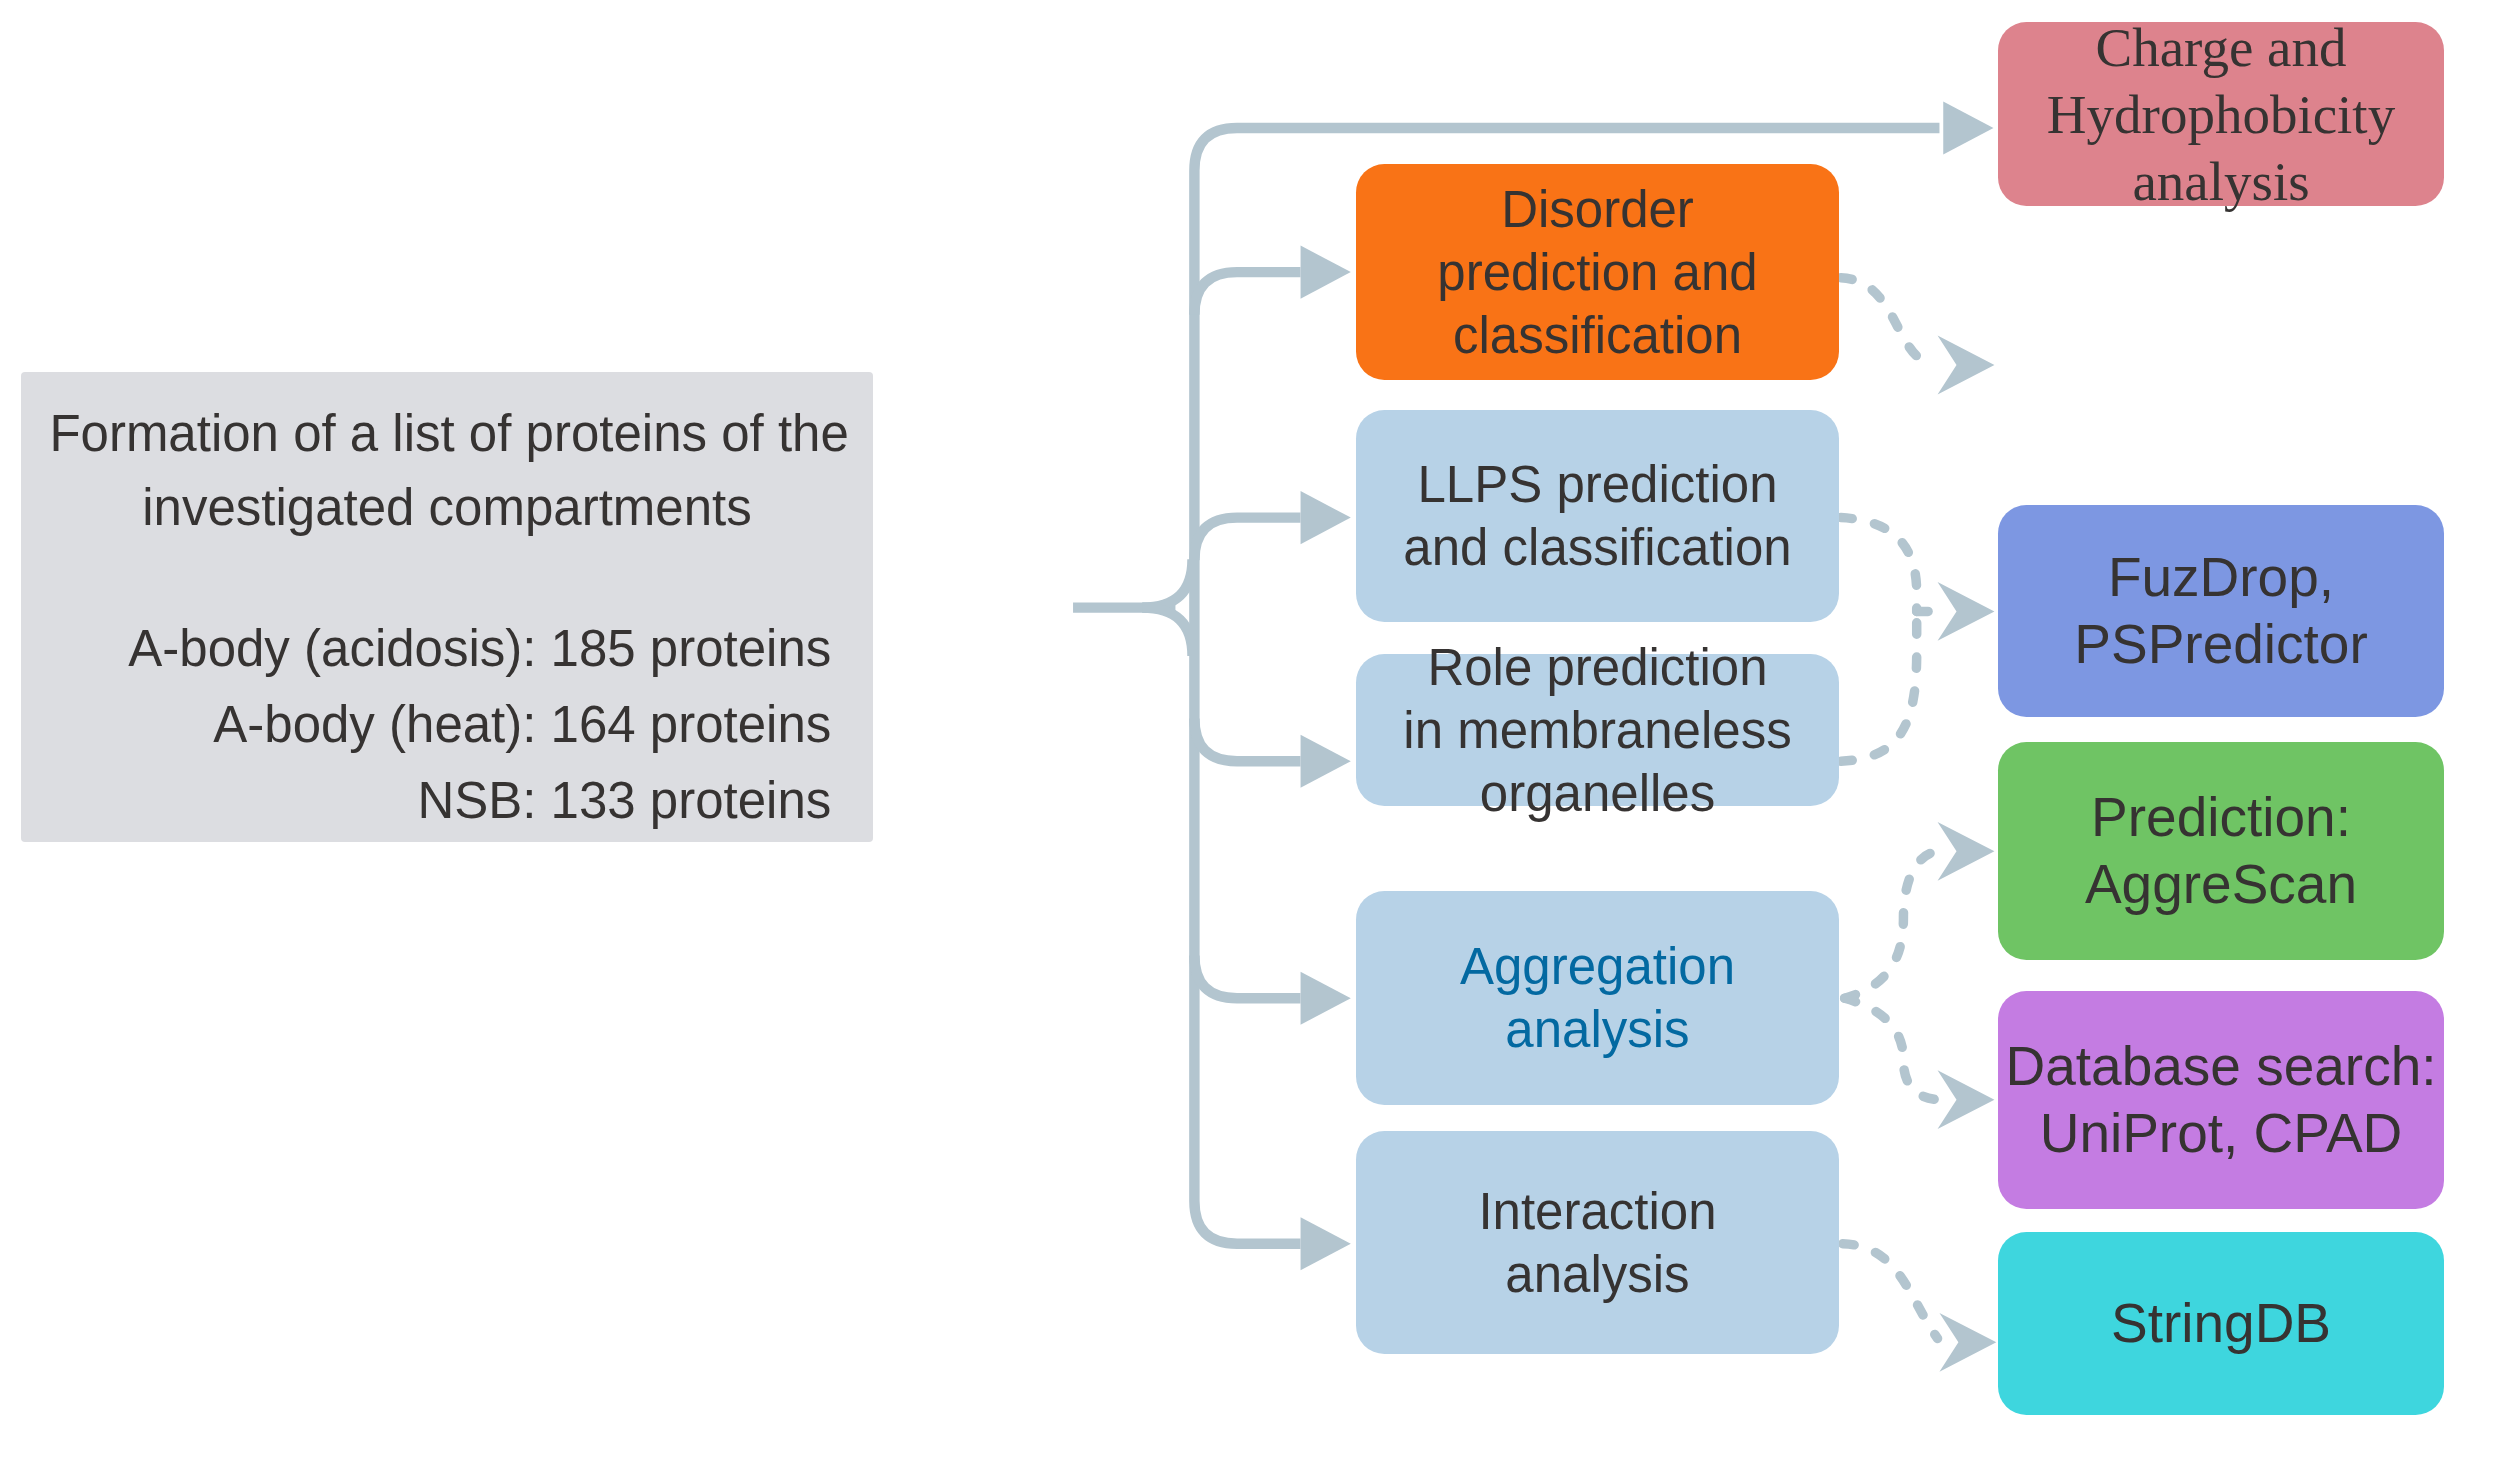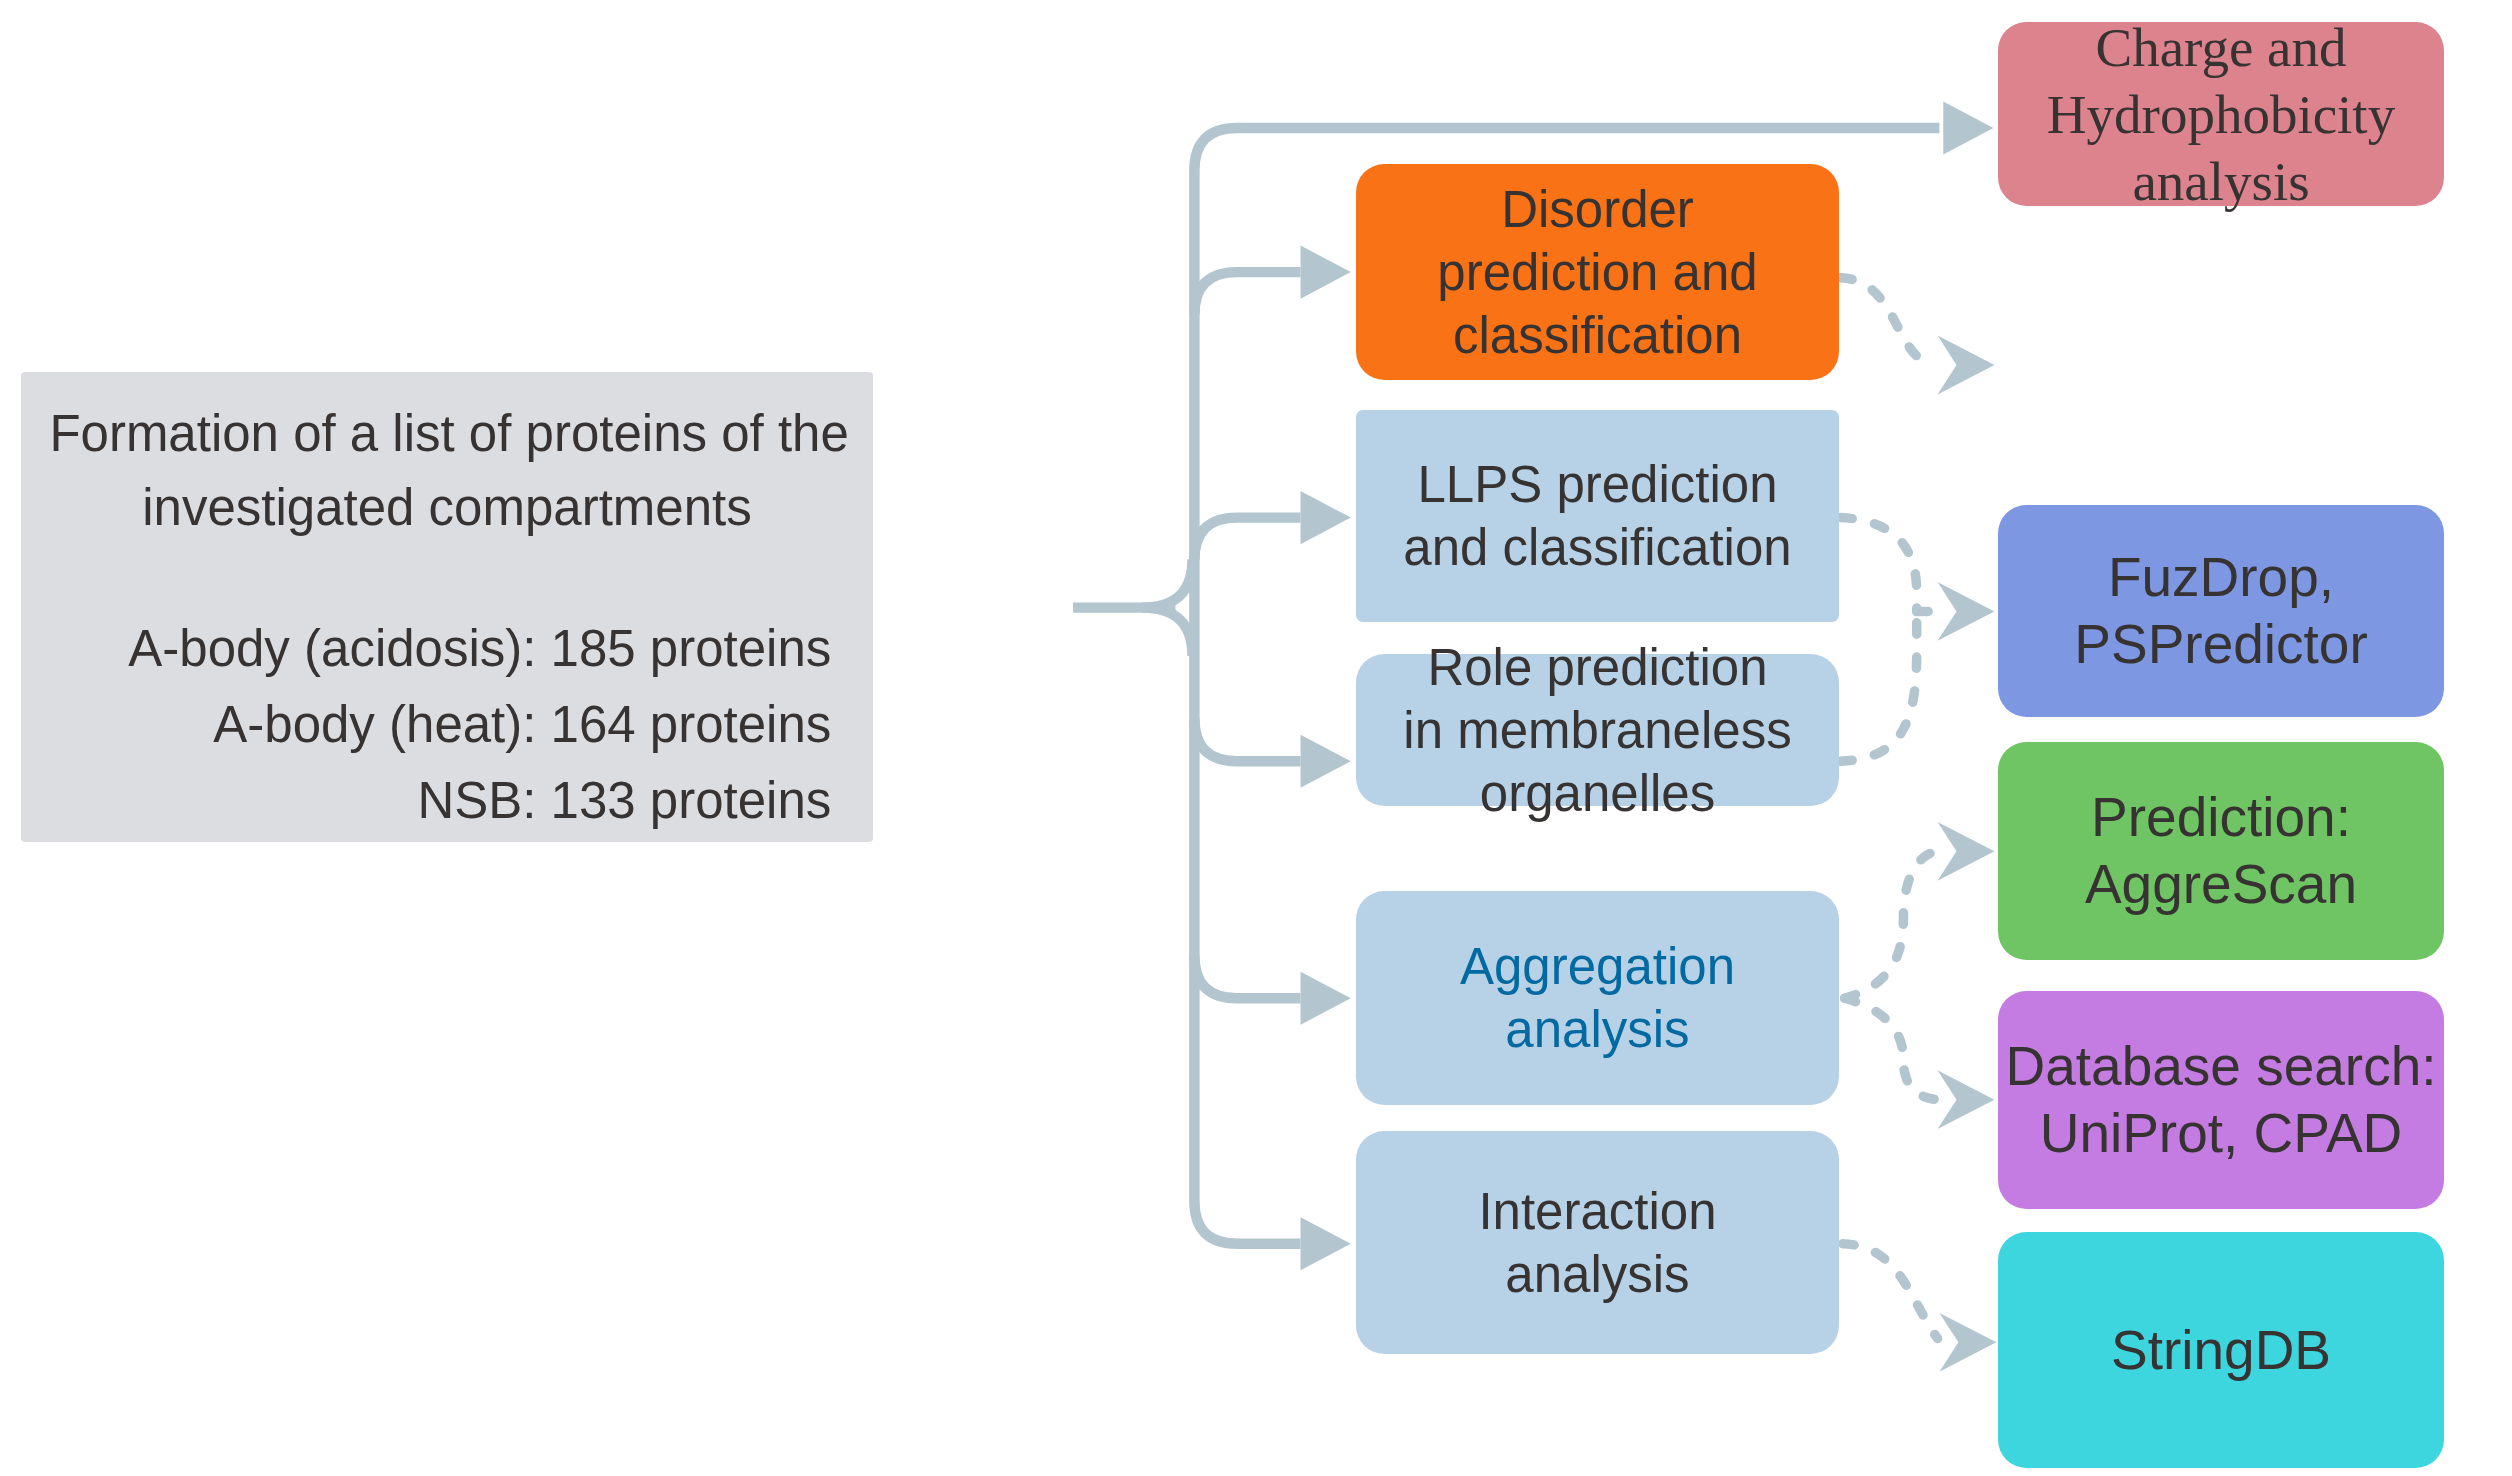--- a/index.html
+++ b/index.html
@@ -36,32 +36,32 @@
   .intro .stats{
     margin-top:66px;
     text-align:right;
     padding-right:13.3px;
     font-size:51px;line-height:76px;
     white-space:nowrap;
   }
   
   .process{left:1356px;width:483px;font-size:51px;line-height:63px;}
   .p0{top:164px;height:216px;}
-  .p1{top:410px;height:212px;border-radius:7px;}
+  .p1{top:410px;height:212px;}
   .p2{top:654px;height:152px;}
   .p3{top:891px;height:214px;}
   .p4{top:1131px;height:223px;}
   
   .output{left:1998px;width:446px;font-size:55px;line-height:67px;}
   .o0{top:22px;height:184px;font-family:Liberation Serif, serif;}
   .o1{top:256px;height:218px;}
   .o2{top:505px;height:212px;}
   .o3{top:742px;height:218px;}
   .o4{top:991px;height:218px;}
-  .o5{top:1232px;height:236px;}
+  .o5{top:1232px;height:183px;}
   .lines{white-space:nowrap;}
 </style>
 </head>
 <body>
 
 <div class="stage">
 
   <svg class="wires" viewBox="0 0 2650 1557" aria-hidden="true">
 
     <g fill="none" stroke-width="11" style="stroke: rgb(179, 197, 207);">

